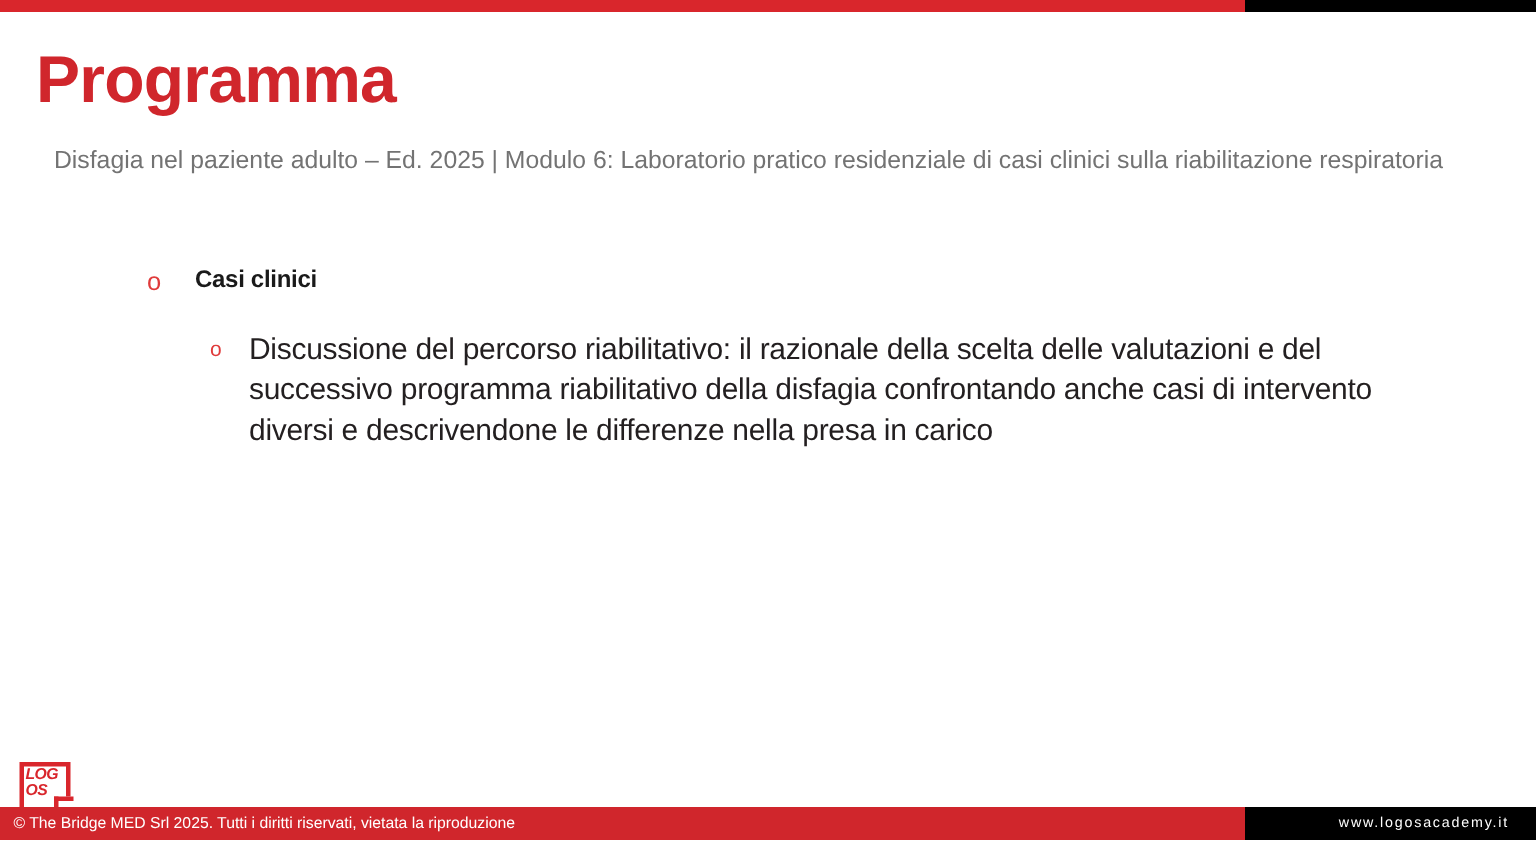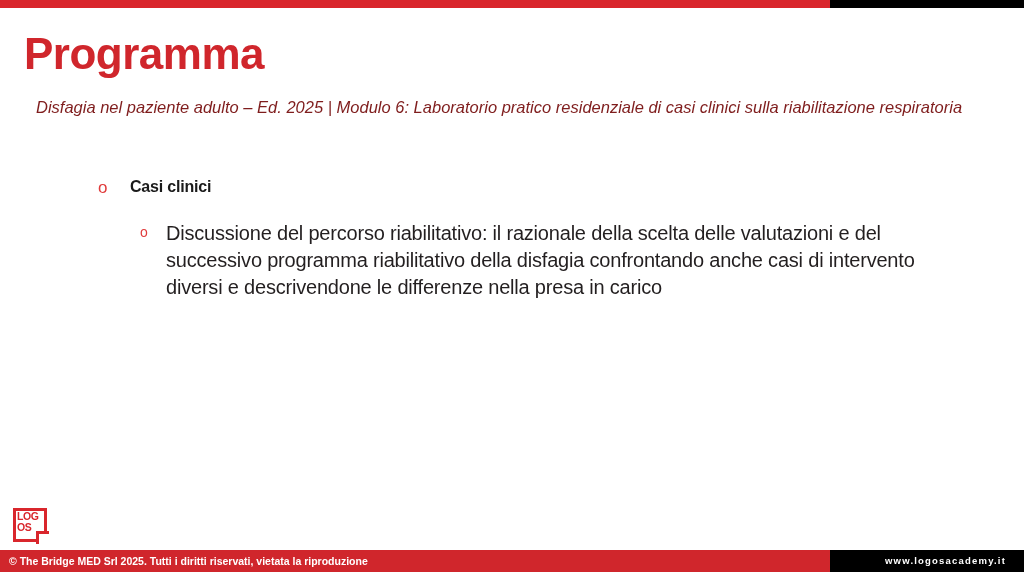--- a/index.html
+++ b/index.html
@@ -48,22 +48,21 @@
     white-space: nowrap;
   }
 
   
   .subtitle {
     position: absolute;
     left: 36px;
     top: 96px;
     width: 945px;
     font-size: 16.5px;
-    font-style: italic;
-    color: #7f1d1d;
+    color: #737373;
     line-height: 1.42;
   }
 
   
   .content {
     position: absolute;
     left: 36px;
     top: 175px;
     width: 940px;
   }
@@ -108,20 +107,21 @@
     letter-spacing: -0.2px;
   }
 
   
   .logo {
     position: absolute;
     left: 13px;
     top: 508px;
     width: 34px;
     height: 34px;
+    font-style: italic;
   }
   .logo-frame {
     position: absolute;
     inset: 0;
     border: 3px solid #d9262c;
     box-sizing: border-box;
   }
   .logo-notch {
     position: absolute;
     right: -2px;
@@ -141,24 +141,23 @@
     font-size: 10.5px;
     font-weight: bold;
     line-height: 11px;
     letter-spacing: -0.4px;
   }
 
   
   .footer {
     position: absolute;
     left: 0;
-    bottom: 4px;
+    bottom: 16px;
     width: 1024px;
     height: 22px;
-    font-weight: bold;
   }
   .footer-red {
     position: absolute;
     left: 0;
     top: 0;
     width: 830px;
     height: 22px;
     background: #d0262c;
   }
   .footer-black {

